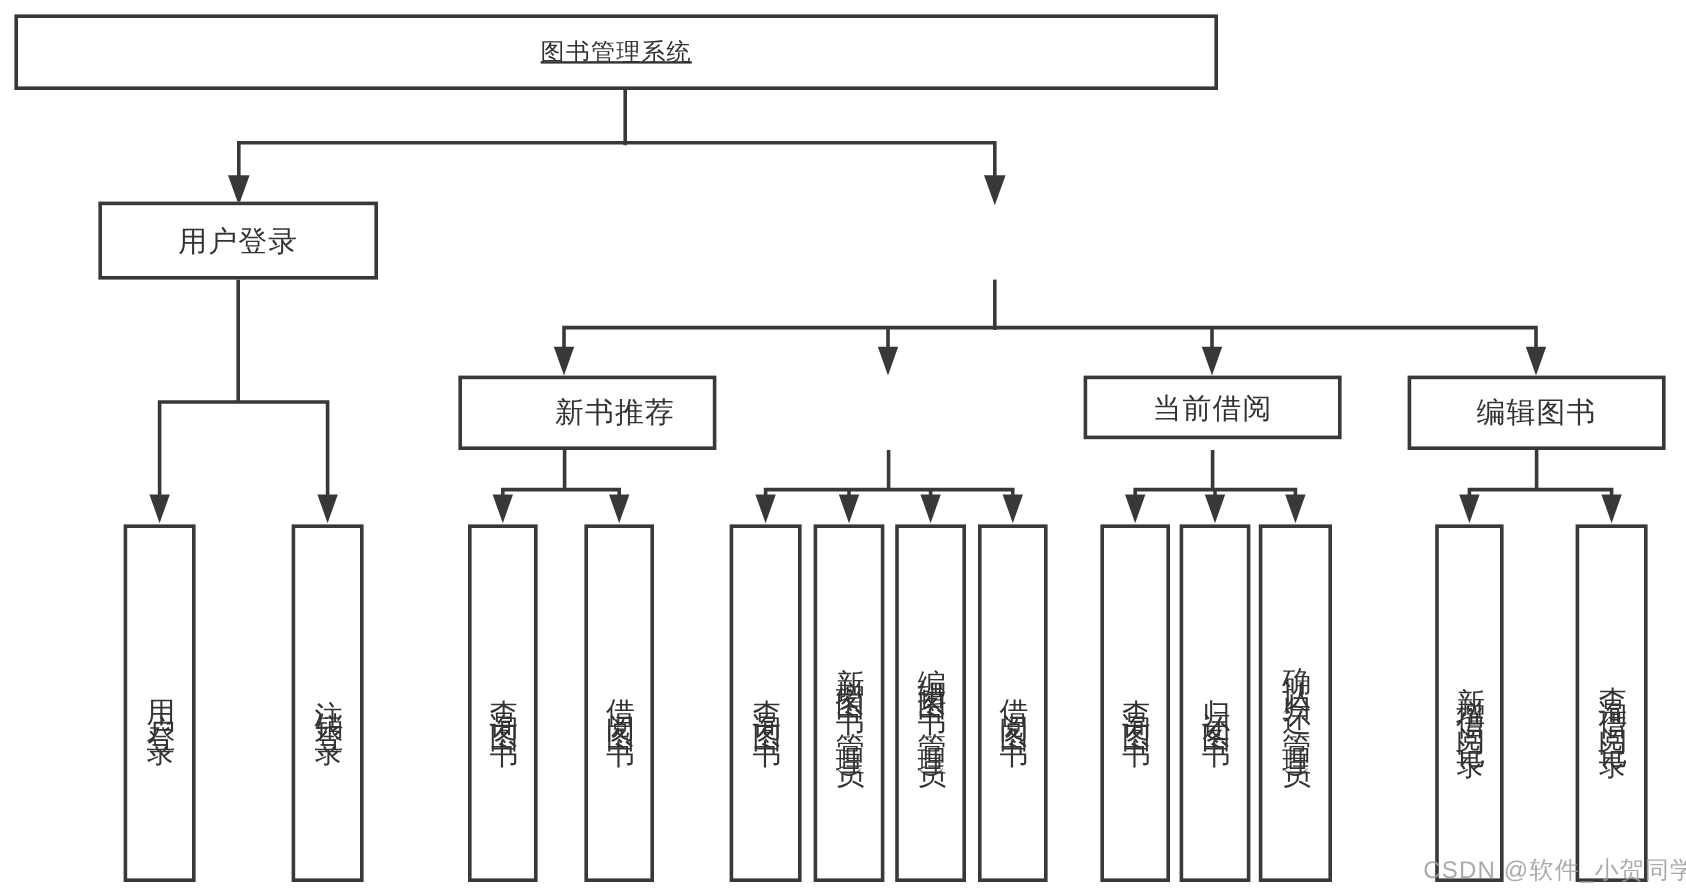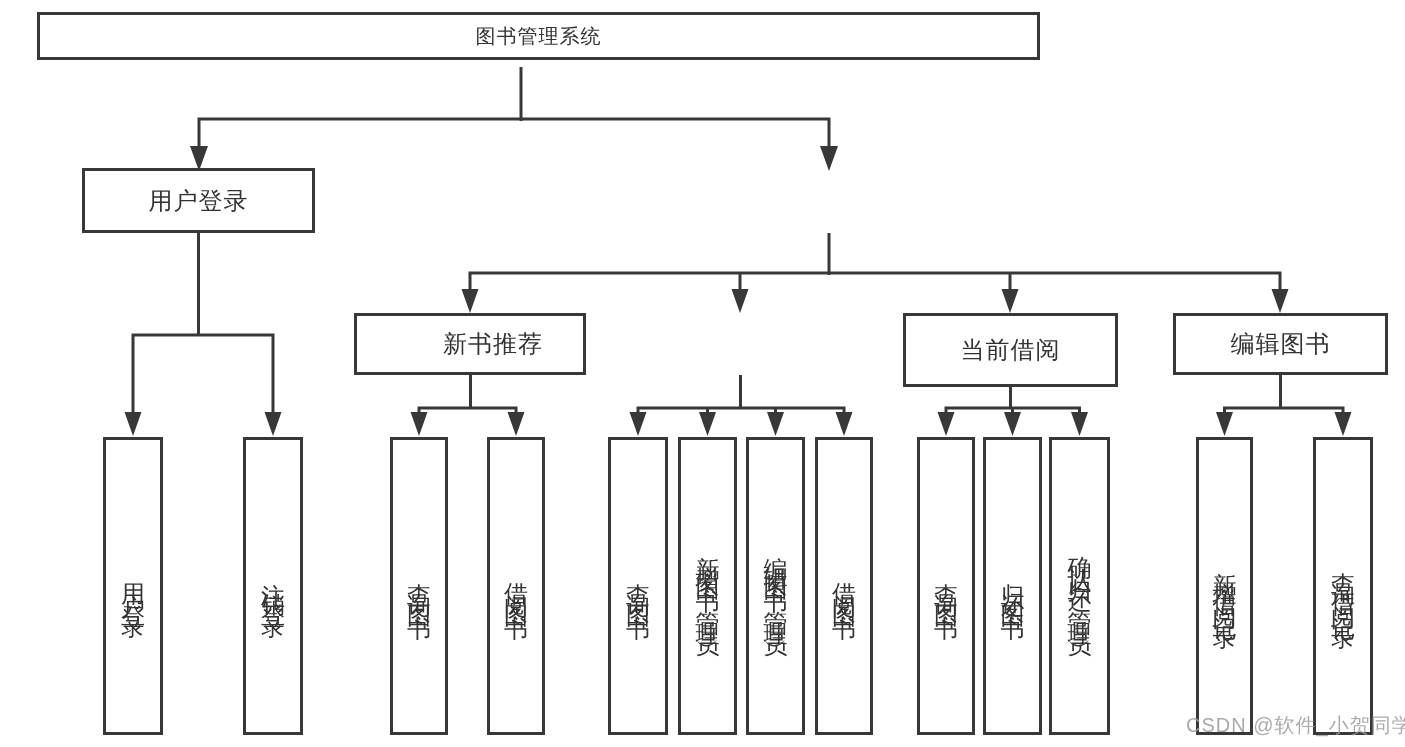--- a/index.html
+++ b/index.html
@@ -91,26 +91,26 @@
       <polygon points="767,412 784,412 775.5,436"></polygon>
       <polygon points="835.5,412 852.5,412 844,436"></polygon>
       <polygon points="937.5,412 954.5,412 946,436"></polygon>
       <polygon points="1004,412 1021,412 1012.5,436"></polygon>
       <polygon points="1071,412 1088,412 1079.5,436"></polygon>
       <polygon points="1216,412 1233,412 1224.5,436"></polygon>
       <polygon points="1334.5,412 1351.5,412 1343,436"></polygon>
     </g>
   </svg>
 
-  <div class="box root" style="left:37px;top:12px;width:1003px;height:48px;">图书管理系统</div>
+  <div class="box root" style="left:12px;top:12px;width:1003px;height:63px;text-decoration:underline;">图书管理系统</div>
 
   <div class="box" style="left:82px;top:168px;width:233px;height:65px;">用户登录</div>
 
-  <div class="box" style="left:354px;top:313px;width:232px;height:62px;padding-left:46px;">新书推荐</div>
-  <div class="box" style="left:903px;top:313px;width:215px;height:74px;">当前借阅</div>
+  <div class="box" style="left:382px;top:313px;width:215px;height:62px;padding-left:46px;">新书推荐</div>
+  <div class="box" style="left:903px;top:313px;width:215px;height:53px;">当前借阅</div>
   <div class="box" style="left:1173px;top:313px;width:215px;height:62px;">编辑图书</div>
 
   <div class="box tall" style="left:103px;top:437px;width:60px;height:298px;">
     <span class="vtext">用户登录</span>
   </div>
   <div class="box tall" style="left:243px;top:437px;width:60px;height:298px;">
     <span class="vtext">注销登录</span>
   </div>
 
   <div class="box tall" style="left:390px;top:437px;width:58px;height:298px;">

